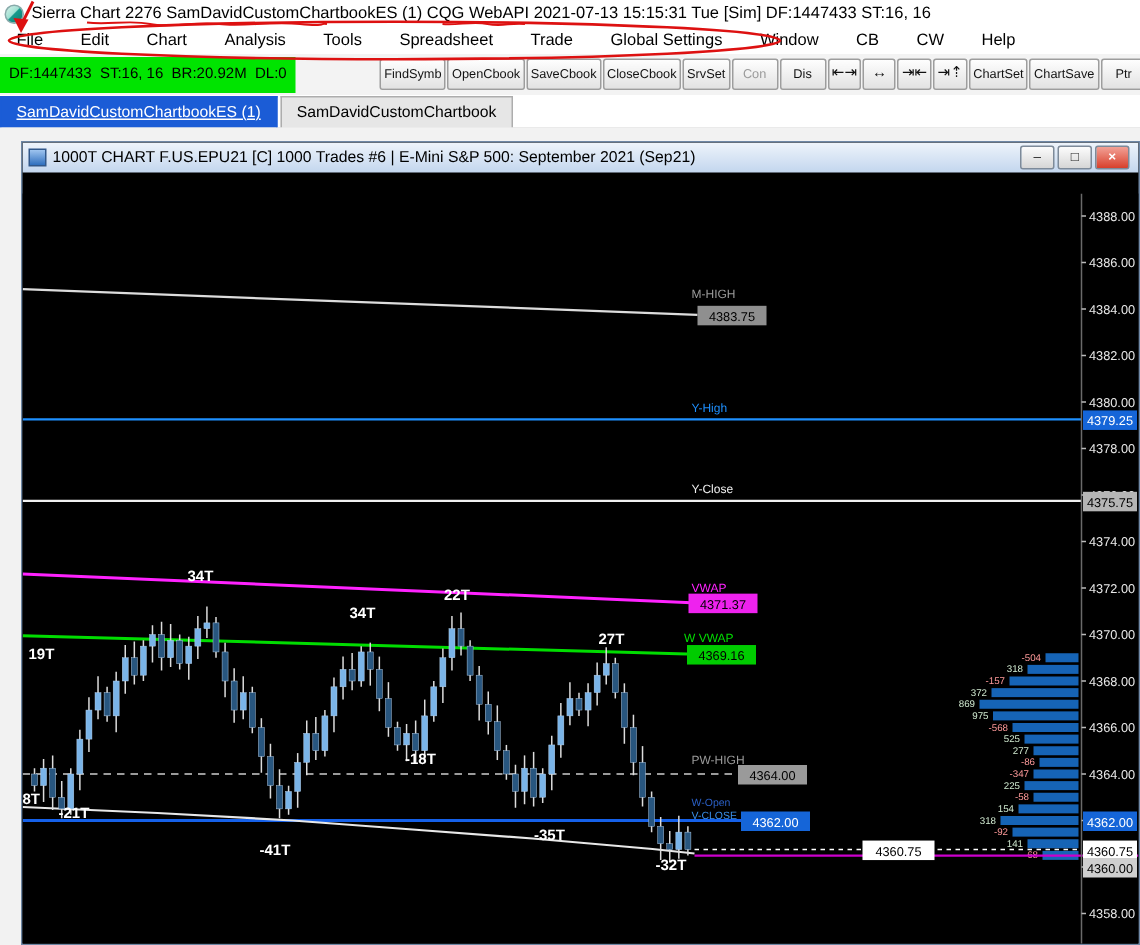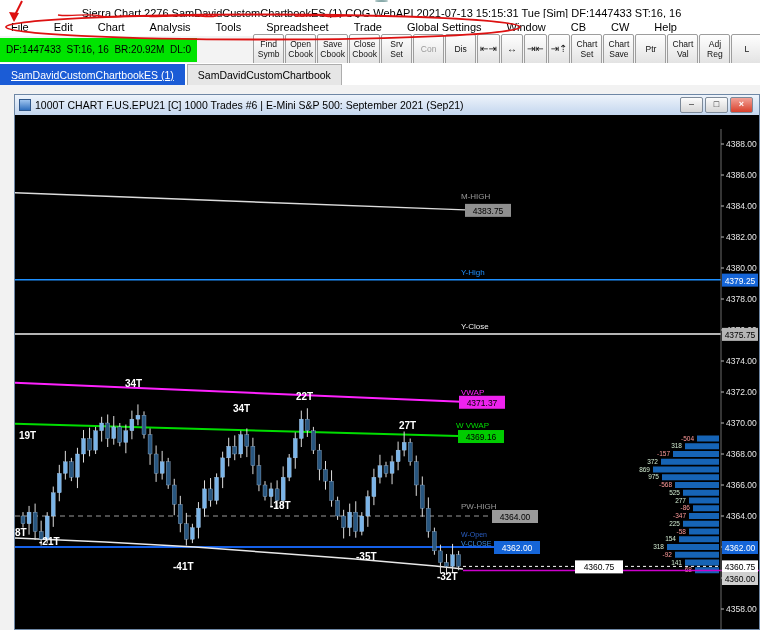--- a/index.html
+++ b/index.html
@@ -1,32 +1,32 @@
 <!DOCTYPE html>
 <html><head>
 <meta charset="utf-8">
 <style>
   html,body{margin:0;padding:0;}
   body{width:760px;height:630px;overflow:hidden;position:relative;background:#fff;
        font-family:"Liberation Sans",sans-serif;-webkit-font-smoothing:antialiased;}
   .titlebar{position:absolute;top:0;left:0;right:0;height:18px;display:flex;align-items:center;
-            gap:5px;padding-left:3px;font-size:11px;color:#000;background:#fff;flex-direction:column;}
+            gap:5px;padding-left:3px;font-size:11px;color:#000;background:#fff;}
   .logo{width:13px;height:13px;border-radius:50%;box-sizing:border-box;border:1px solid #8aa;
         background:linear-gradient(135deg,#d9f2ea 0%,#9fe0d2 45%,#169a8c 50%,#0f7d72 100%);}
   .menubar{position:absolute;top:18px;left:0;right:0;height:18px;display:flex;align-items:center;
            font-size:11px;background:#fff;padding-left:4px;gap:11px;}
   .menu-item{padding:1px 7px;white-space:nowrap;}
   .toolbar{position:absolute;top:36px;left:0;right:0;height:27px;background:#f3f3f3;
            display:flex;align-items:center;border-bottom:1px solid #dcdcdc;}
   .status-box{background:#00e400;color:#000;font-size:10px;height:24px;display:flex;align-items:center;
               padding:0 6px;width:236px;box-sizing:border-box;margin-right:56px;white-space:pre;}
   .tb-wrap{display:flex;align-items:center;}
-  .tb-btn{min-width:31px;height:31px;border:1px solid #9d9d9d;border-radius:2px;box-sizing:border-box;
+  .tb-btn{min-width:31px;height:21px;border:1px solid #9d9d9d;border-radius:2px;box-sizing:border-box;
           background:linear-gradient(#fefefe,#e2e2e2);font-size:8.5px;line-height:1.08;color:#111;
-          display:flex;flex-direction:column;align-items:center;justify-content:center;
+          display:flex;flex-direction:row;align-items:center;justify-content:center;
           margin-right:1px;padding:0 2px;text-align:center;}
   .tb-btn.icon{min-width:22px;font-size:10px;}
   .tb-btn.disabled{color:#9a9a9a;}
   .tb-line{pointer-events:none;}
   .tabsbar{position:absolute;top:63px;left:0;right:0;height:22px;background:#fff;
            display:flex;align-items:flex-end;border-bottom:1px solid #c6c6c6;}
   .tab{height:20px;display:flex;align-items:center;padding:0 10px;font-size:10.5px;
        background:#e6e6e6;border:1px solid #adadad;border-bottom:none;margin-right:2px;color:#000;}
   .tab.active{background:#1b5cd6;color:#fff;border-color:#1b5cd6;text-decoration:underline;}
   .mdi{position:absolute;top:85px;left:0;right:0;bottom:0;background:#f2f2f2;}

